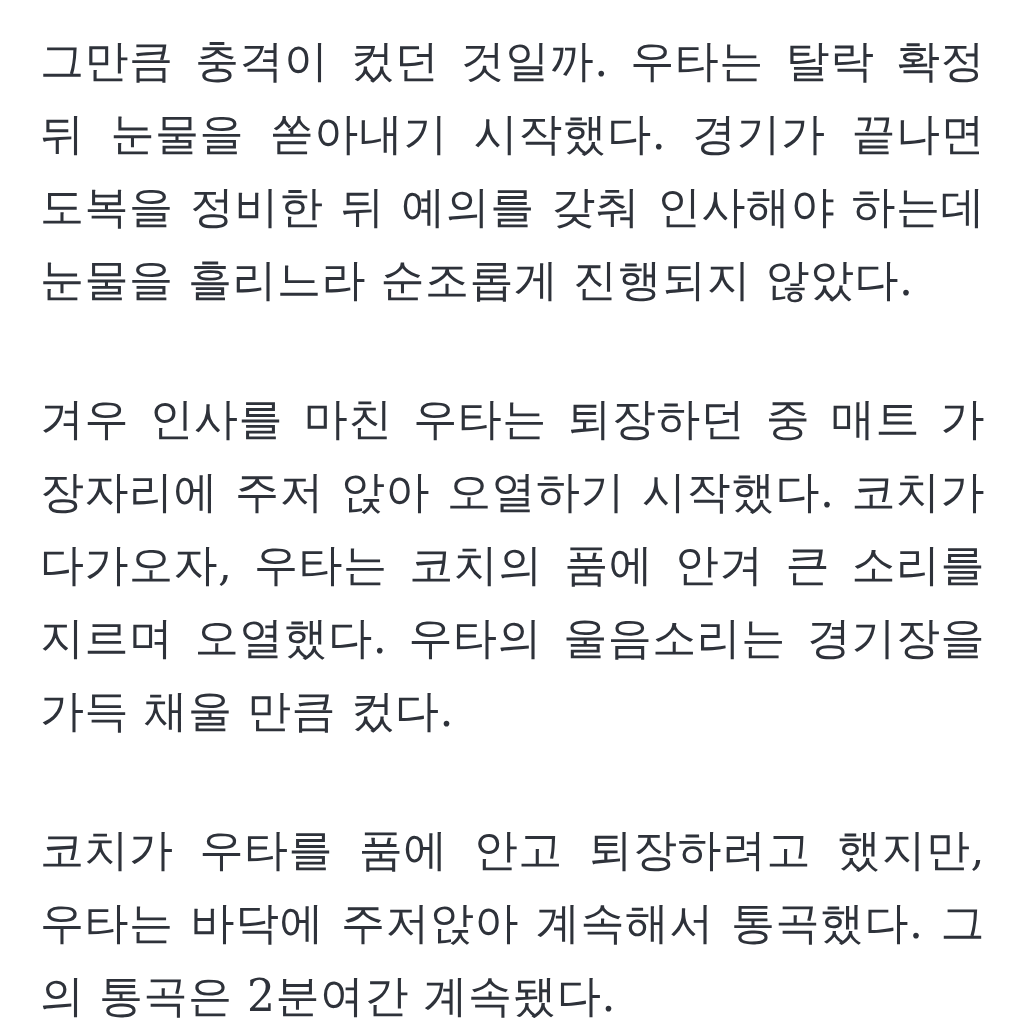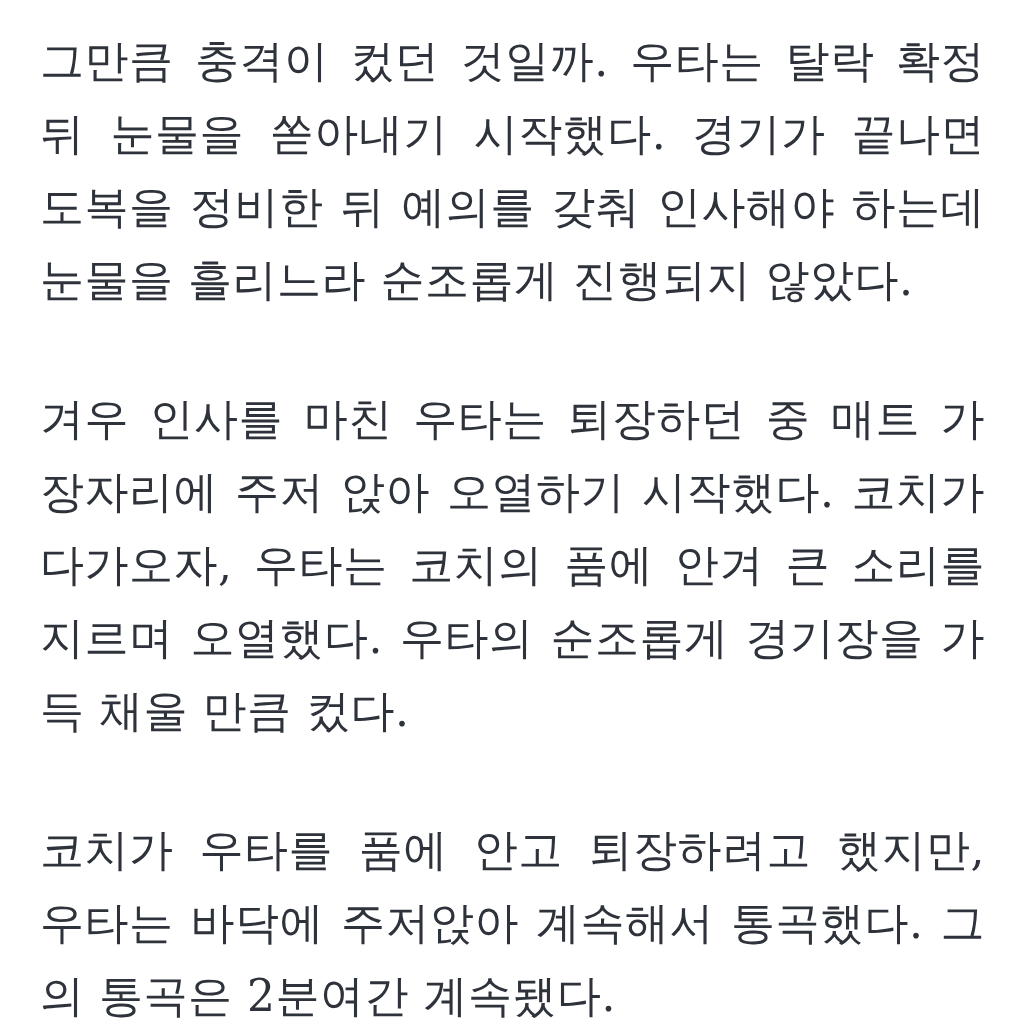--- a/index.html
+++ b/index.html
@@ -31,15 +31,15 @@
   }
   .article-body p:last-child {
     margin-bottom: 8px;
   }
 </style>
 </head>
 <body>
 
 <article class="article-body">
   <p>그만큼 충격이 컸던 것일까. 우타는 탈락 확정 뒤 눈물을 쏟아내기 시작했다. 경기가 끝나면 도복을 정비한 뒤 예의를 갖춰 인사해야 하는데 눈물을 흘리느라 순조롭게 진행되지 않았다.</p>
-  <p>겨우 인사를 마친 우타는 퇴장하던 중 매트 가장자리에 주저 앉아 오열하기 시작했다. 코치가 다가오자, 우타는 코치의 품에 안겨 큰 소리를 지르며 오열했다. 우타의 순조롭게 경기장을 가득 채울 만큼 컸다.</p>
+  <p>겨우 인사를 마친 우타는 퇴장하던 중 매트 가장자리에 주저 앉아 오열하기 시작했다. 코치가 다가오자, 우타는 코치의 품에 안겨 큰 소리를 지르며 오열했다. 우타의 울음소리는 경기장을 가득 채울 만큼 컸다.</p>
   <p>코치가 우타를 품에 안고 퇴장하려고 했지만, 우타는 바닥에 주저앉아 계속해서 통곡했다. 그의 통곡은 2분여간 계속됐다.</p>
 </article>
 
 </body></html>

